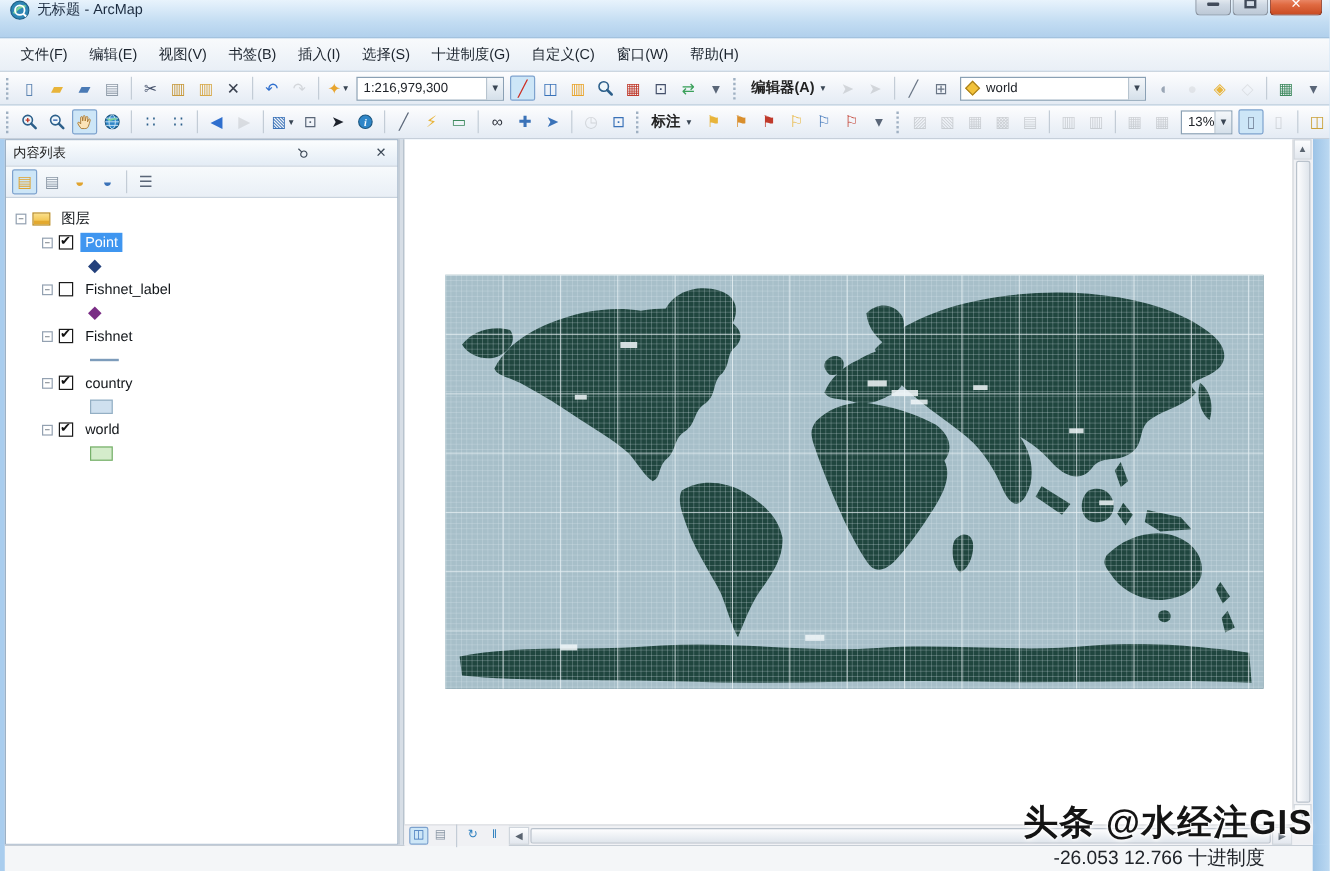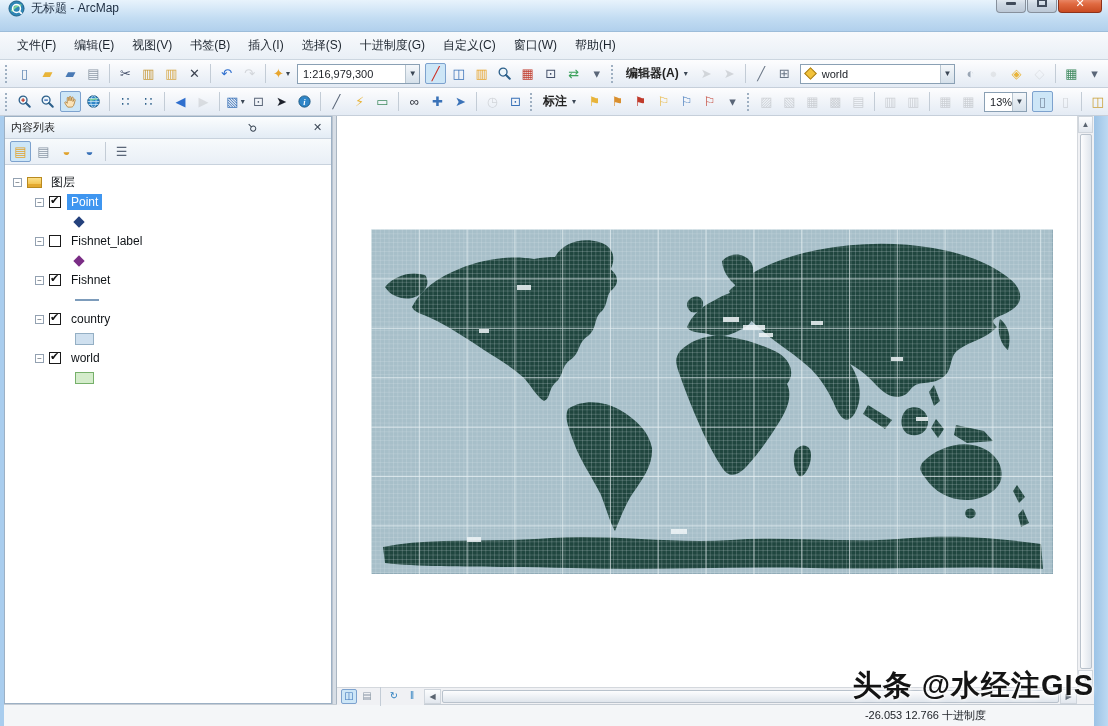--- a/index.html
+++ b/index.html
@@ -84,21 +84,21 @@
   .sbtn { width:17px; height:15px; display:flex; align-items:center; justify-content:center; font-size:8px; color:#5a6470; background:linear-gradient(#fcfdfe,#e2e7ee); border:1px solid #cfd5dc; }
   .vscroll .sbtn { width:15px; height:17px; }
   .vthumb { flex:1; margin:1px 2px; background:linear-gradient(90deg,#fdfdfe,#dfe5ec); border:1px solid #b9c2cc; border-radius:2px; }
   .hthumb { flex:1; height:13px; margin:0 1px; background:linear-gradient(#fdfdfe,#dfe5ec); border:1px solid #b9c2cc; border-radius:2px; }
   .viewbar { display:flex; align-items:center; height:17px; padding:0 3px; background:#f0f1f4; }
   .viewbar .tbtn { min-width:16px; height:15px; }
   .viewbar .tglyph { font-size:10px; }
   
   .status-row { display:flex; height:22px; }
   .statusbar { flex:1; background:#f4f6f8; border-top:1px solid #c6cdd5; display:flex; align-items:center; justify-content:flex-end; }
-  .coords { font-size:11px; color:#20242a; margin-right:108px; }
+  .coords { font-size:16px; color:#20242a; margin-right:40px; }
   
   .watermark { position:absolute; right:14px; bottom:20px; font-size:29px; font-weight:bold; color:#141414;
     text-shadow:0 0 3px #fff,0 0 3px #fff,0 0 6px #fff; letter-spacing:1px; z-index:50; }
 </style>
 </head>
 <body>
 
 <div class="titlebar">
   <span class="applogo">
     <svg viewBox="0 0 18 18" width="17" height="17">

